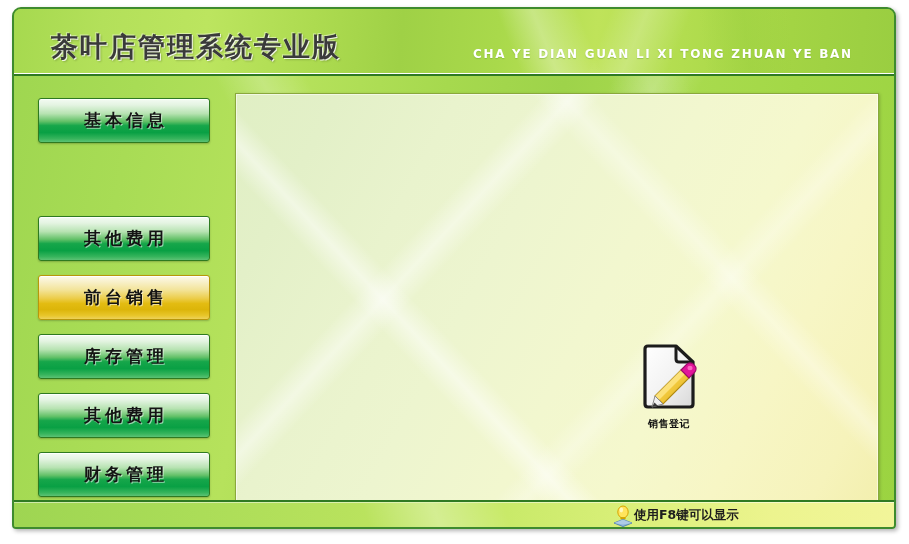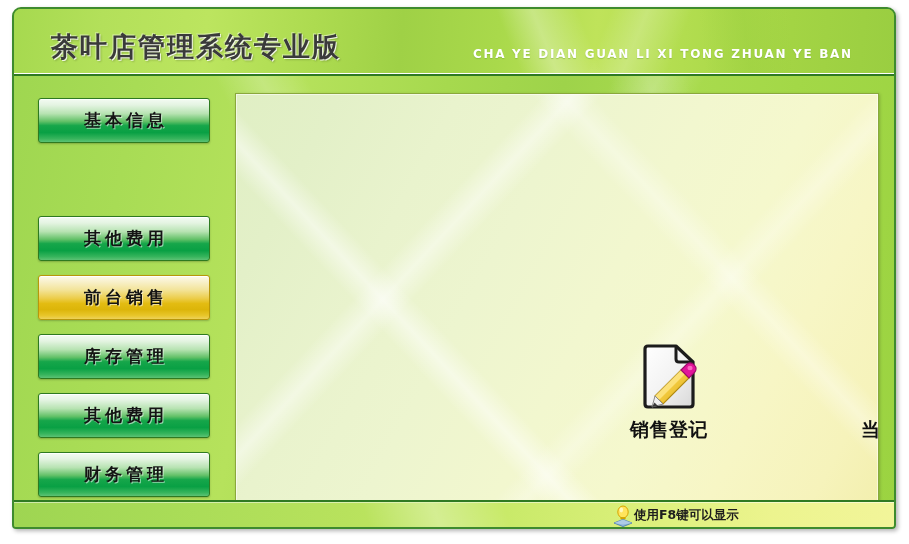--- a/index.html
+++ b/index.html
@@ -218,21 +218,21 @@
     z-index: 4;
   }
   .desktop-icon .glyph-box {
     height: 72px;
     display: flex;
     align-items: center;
     justify-content: center;
   }
   .icon-caption {
     margin-top: 4px;
-    font-size: 19px;
+    font-size: 10px;
     font-weight: bold;
     color: #101010;
     letter-spacing: 0.5px;
     white-space: nowrap;
     user-select: none;
   }
 
   
   #status-bar {
     position: absolute;

